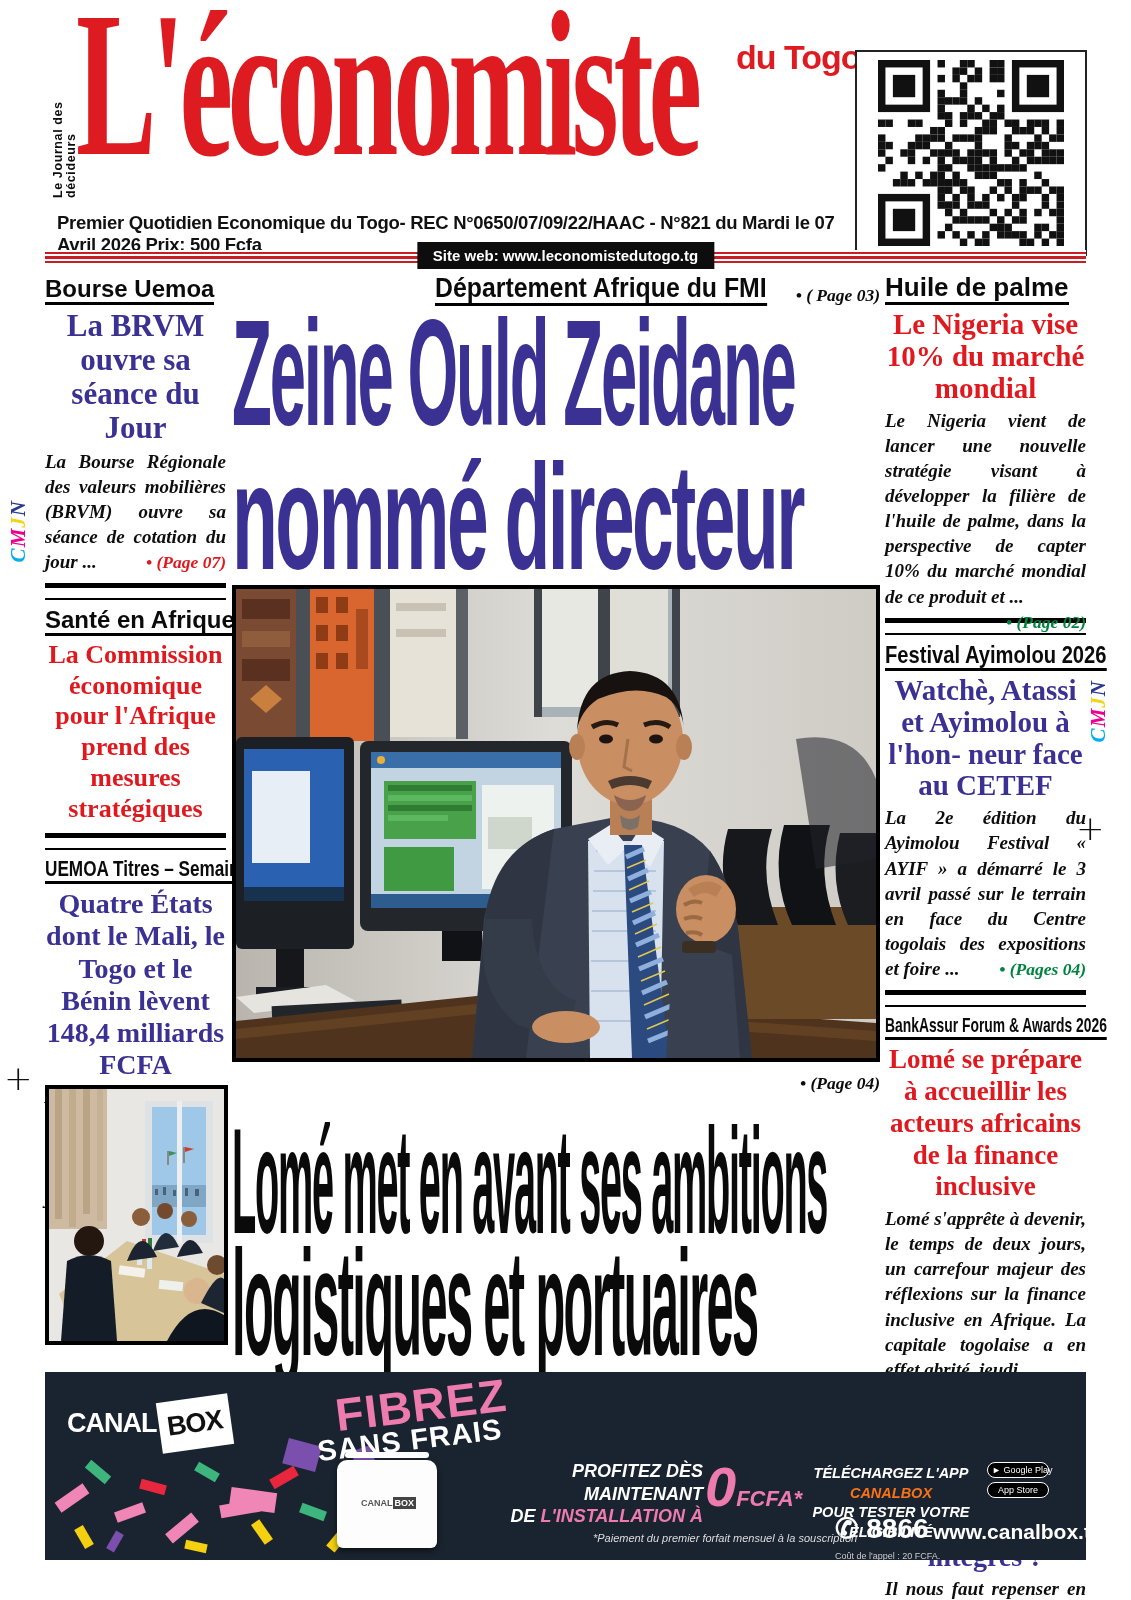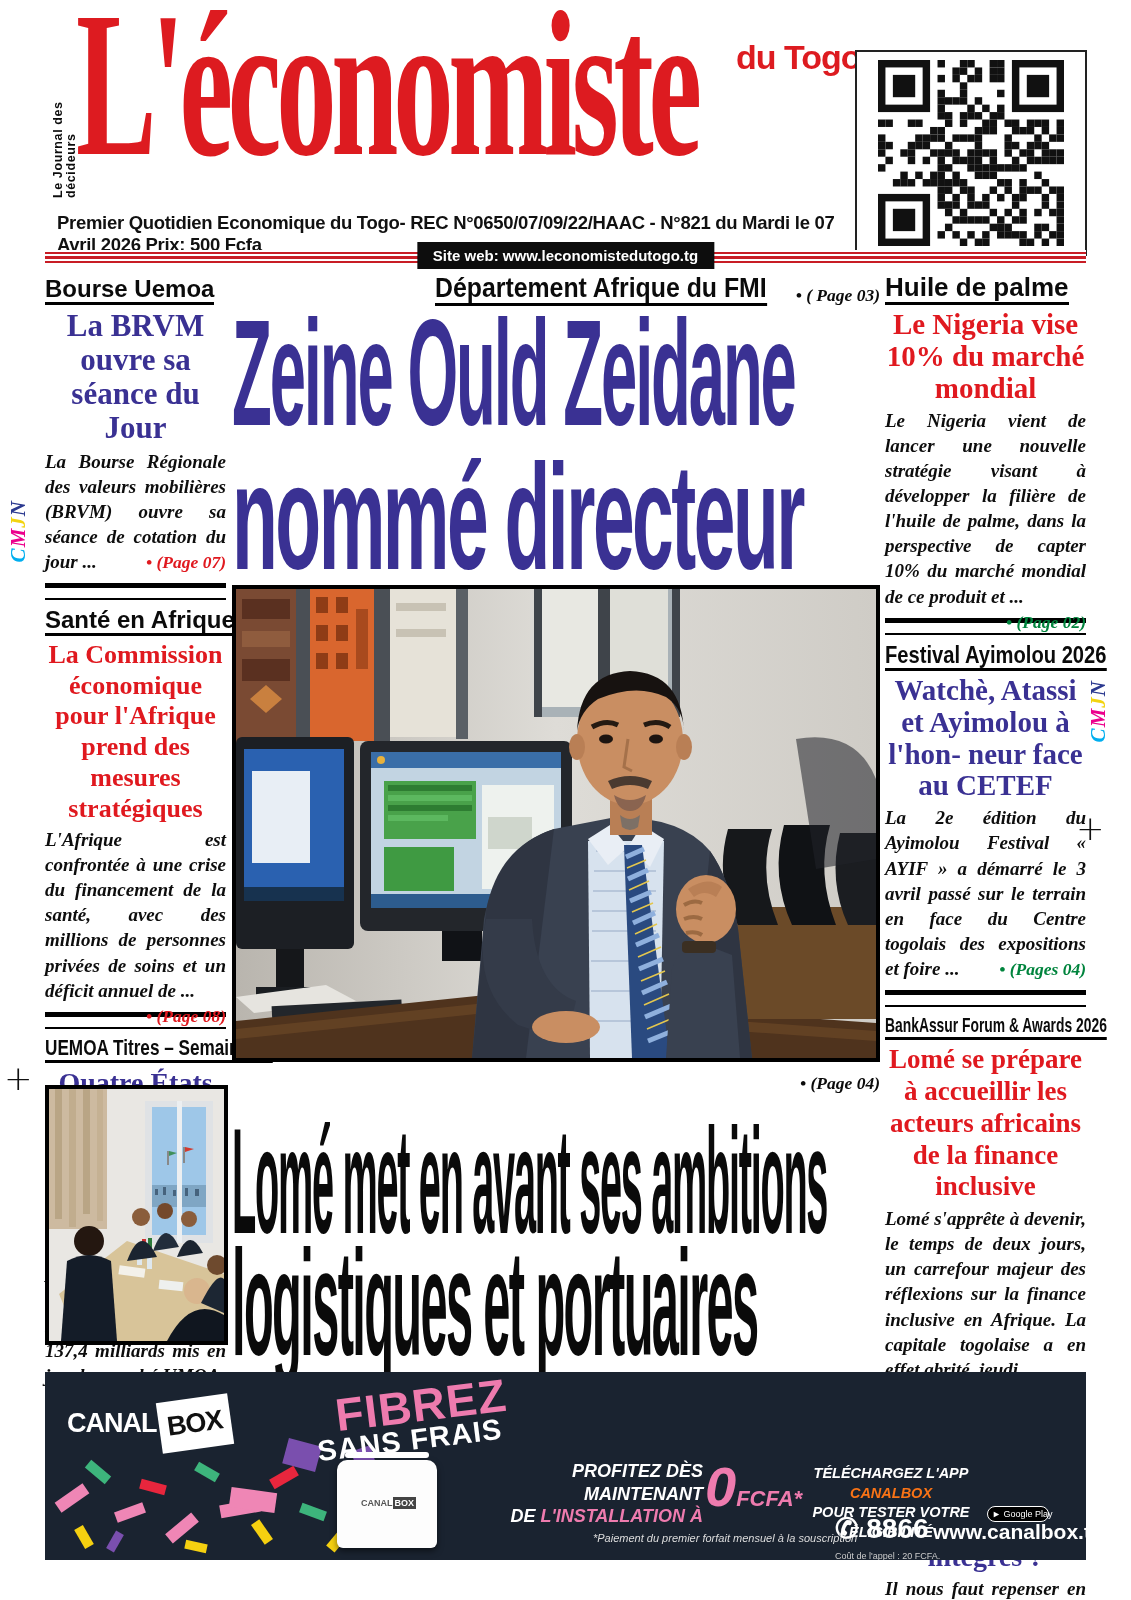--- a/index.html
+++ b/index.html
@@ -72,21 +72,21 @@
   #ad-offer{position:absolute;left:408px;top:88px;width:250px;text-align:right;
       font:bold italic 18px/1.25 "Liberation Sans",sans-serif;color:#fff;}
   #ad-offer .pink{color:#ee7bae;}
   #ad-price{position:absolute;left:660px;top:82px;color:#ee7bae;font:bold italic 56px "Liberation Sans",sans-serif;}
   #ad-price small{font-size:22px;font-style:italic;}
   #ad-app{position:absolute;left:756px;top:92px;width:180px;text-align:center;
       font:bold italic 14.5px/1.35 "Liberation Sans",sans-serif;color:#fff;}
   #ad-app .pink{color:#f97316;}
   #badges{position:absolute;left:942px;top:90px;width:62px;}
   .badge{background:#000;border:1.5px solid #fff;color:#fff;font:9px "Liberation Sans",sans-serif;
-      border-radius:8px;padding:2px 4px;margin-bottom:4px;text-align:center;white-space:nowrap;margin-top:44px;}
+      border-radius:8px;padding:2px 4px;margin-bottom:4px;text-align:center;white-space:nowrap;}
   #ad-foot{position:absolute;left:548px;top:160px;font:italic 11px "Liberation Sans",sans-serif;color:#ddd;}
   #ad-phone{position:absolute;left:790px;top:140px;color:#fff;text-align:left;}
   #ad-phone .num{font:bold 28px "Liberation Sans",sans-serif;}
   #ad-phone .note{font:9px "Liberation Sans",sans-serif;color:#ccc;}
   #ad-site{position:absolute;left:888px;top:148px;font:bold 21px "Liberation Sans",sans-serif;color:#fff;}
 </style>
 </head>
 <body>
 
 <div id="page">
@@ -340,22 +340,20 @@
       <span class="kicker">Bourse Uemoa</span>
       <h2 class="hl purple" style="font-size:31px">La BRVM ouvre sa séance du Jour</h2>
       <p class="body"><span>La Bourse Régionale des valeurs mobilières (BRVM) ouvre sa séance de cotation du jour ...</span>
         <span class="pref red">• (Page 07)</span></p>
       <div class="divider"></div>
     </article>
 
     <article>
       <span class="kicker">Santé en Afrique</span>
       <h2 class="hl red" style="font-size:26px;line-height:1.18">La Commission économique pour l'Afrique prend des mesures stratégiques</h2>
-      <p class="body"><span>L'Afrique est confrontée à une crise du financement de la santé, avec des millions de personnes privées de soins et un déficit annuel de ...</span>
-        <span class="pref red">• (Page 08)</span></p>
       <div class="divider"></div>
     </article>
 
     <article>
       <span class="kicker" style="font-size:22px;transform:scaleX(.78)">UEMOA Titres – Semaine 14</span>
       <h2 class="hl purple" style="font-size:28px;line-height:1.15">Quatre États dont le Mali, le Togo et le Bénin lèvent 148,4 milliards FCFA</h2>
       <p class="body"><span>Avec 542,4 milliards de FCFA de soumissions pour 137,4 milliards mis en jeu, le marché UMOA-Titres a confirmé, ...</span>
         <span class="pref red">• (Page 09)</span></p>
       <div class="divider"></div>
     </article>

